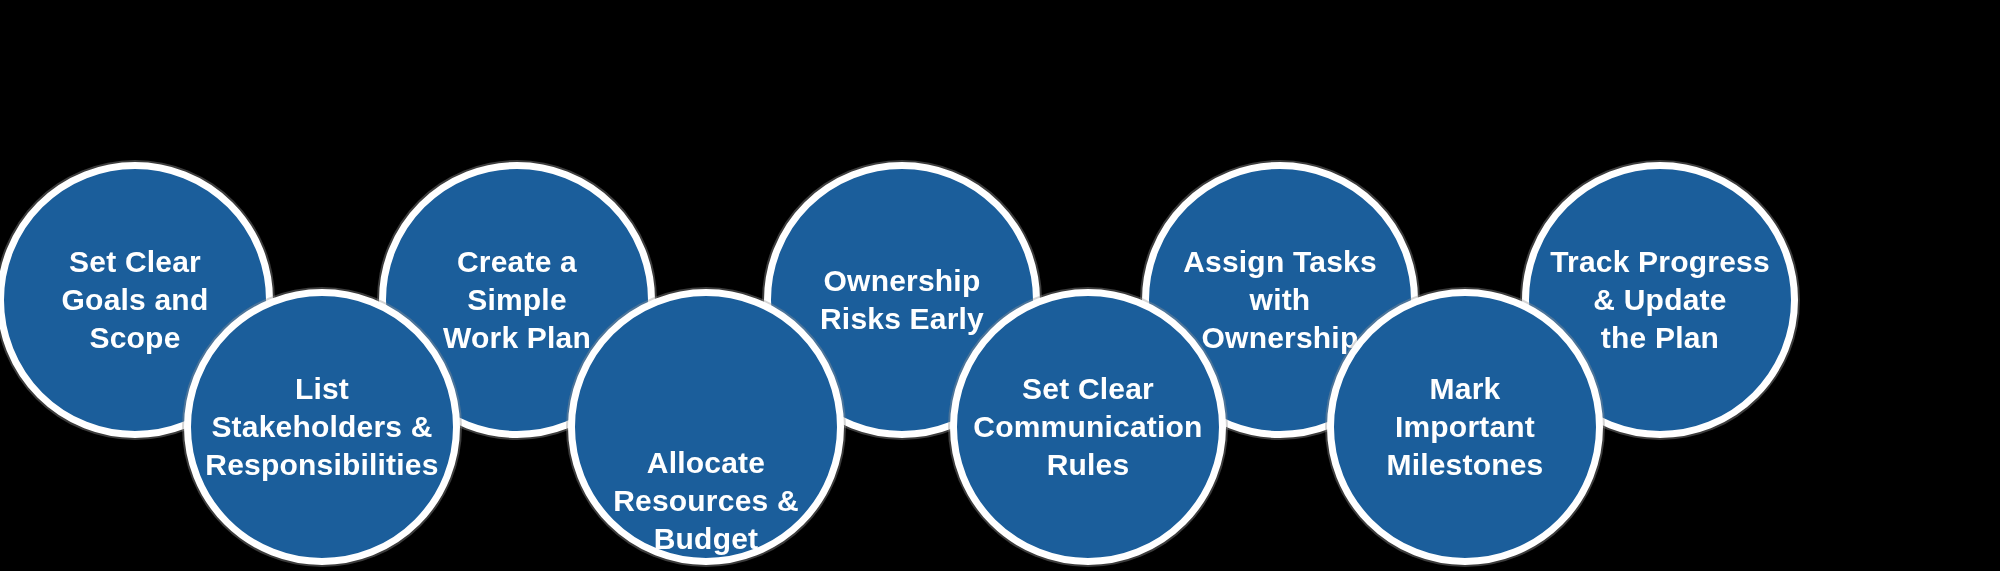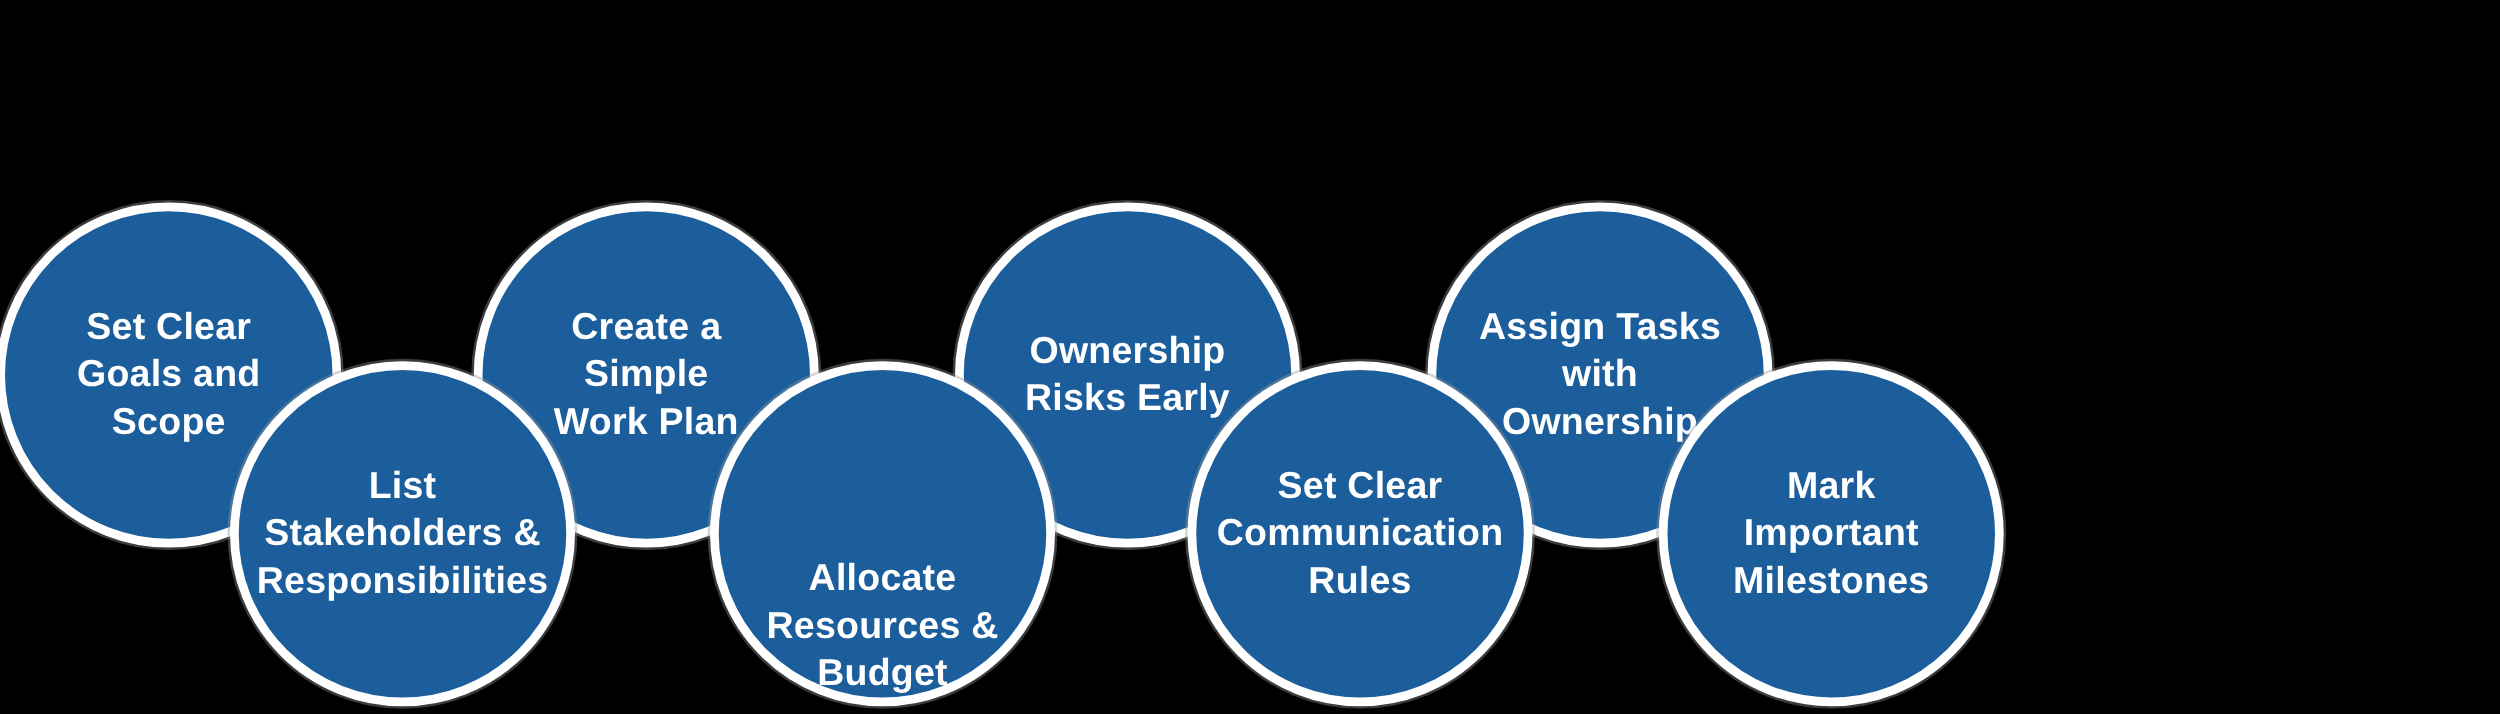--- a/index.html
+++ b/index.html
@@ -86,15 +86,20 @@
 with
 Ownership</div>
   </div>
 
   <div class="circle row-bottom" style="left: 1327px;">
     <div class="label">Mark
 Important
 Milestones</div>
   </div>
 
+  <div class="circle row-top" style="left: 1522px;">
+    <div class="label">Track Progress
+&amp; Update
+the Plan</div>
+  </div>
 
 
 </div>
 
 </body></html>

